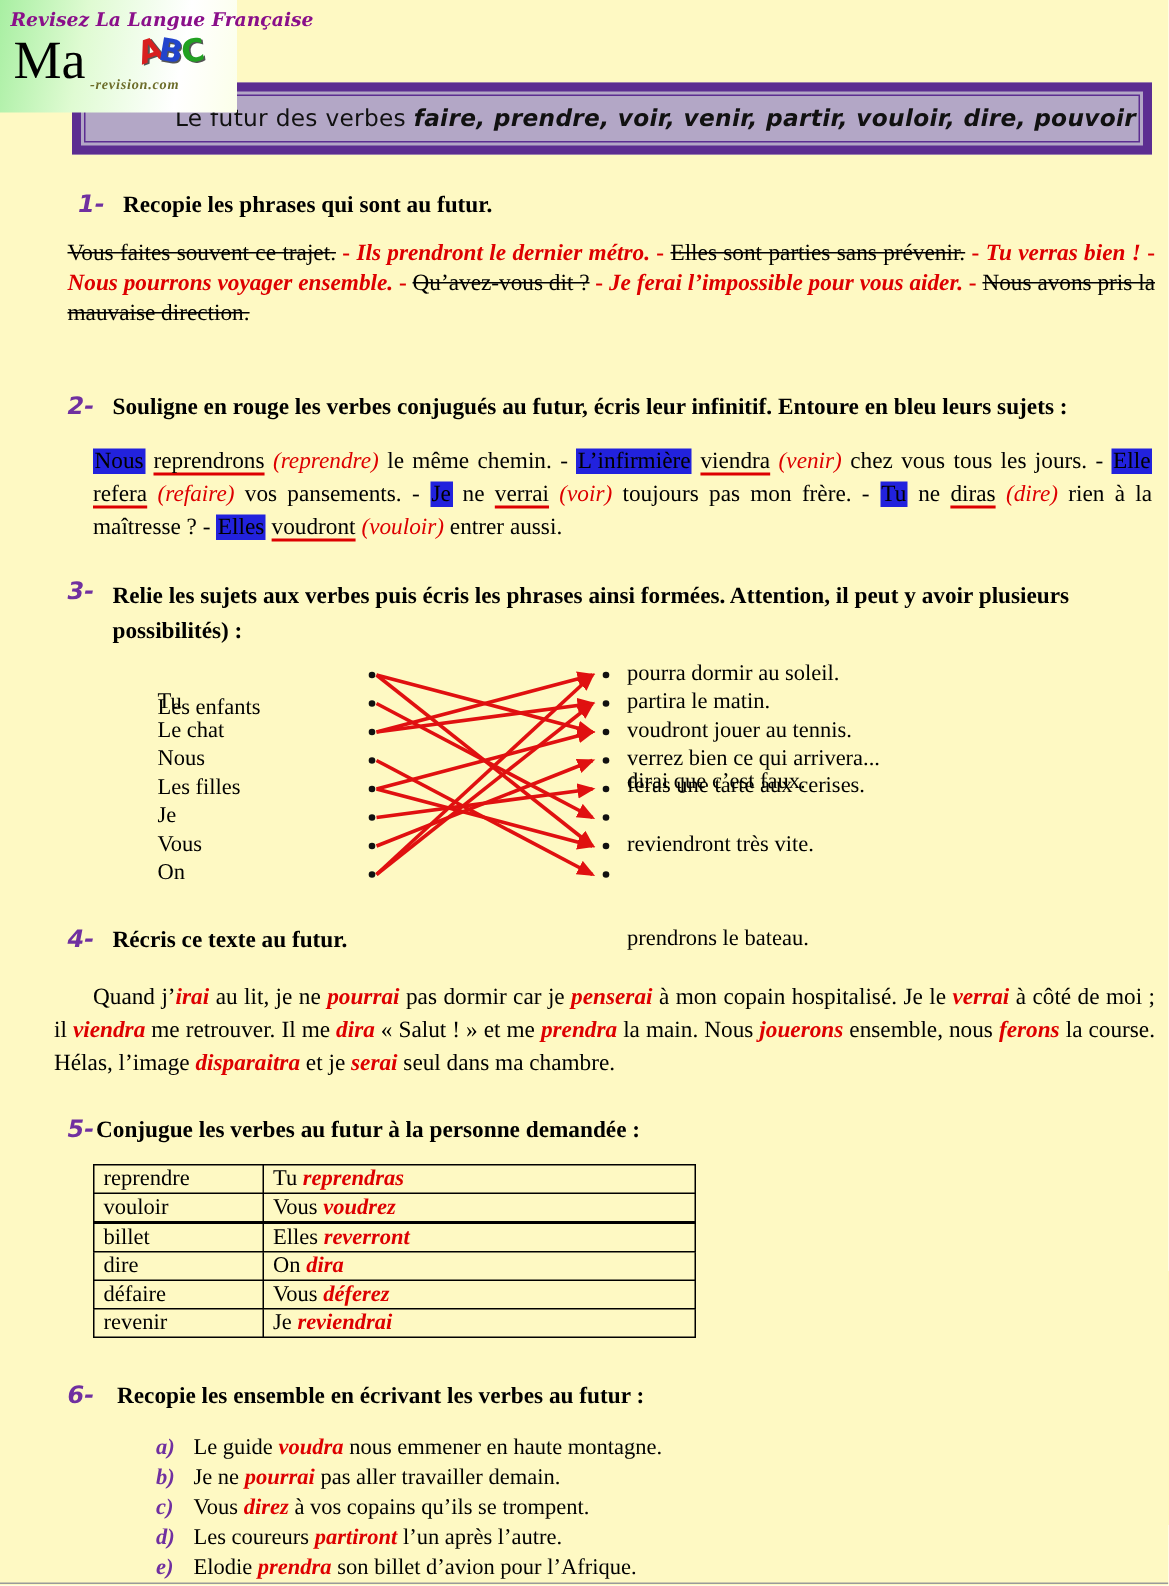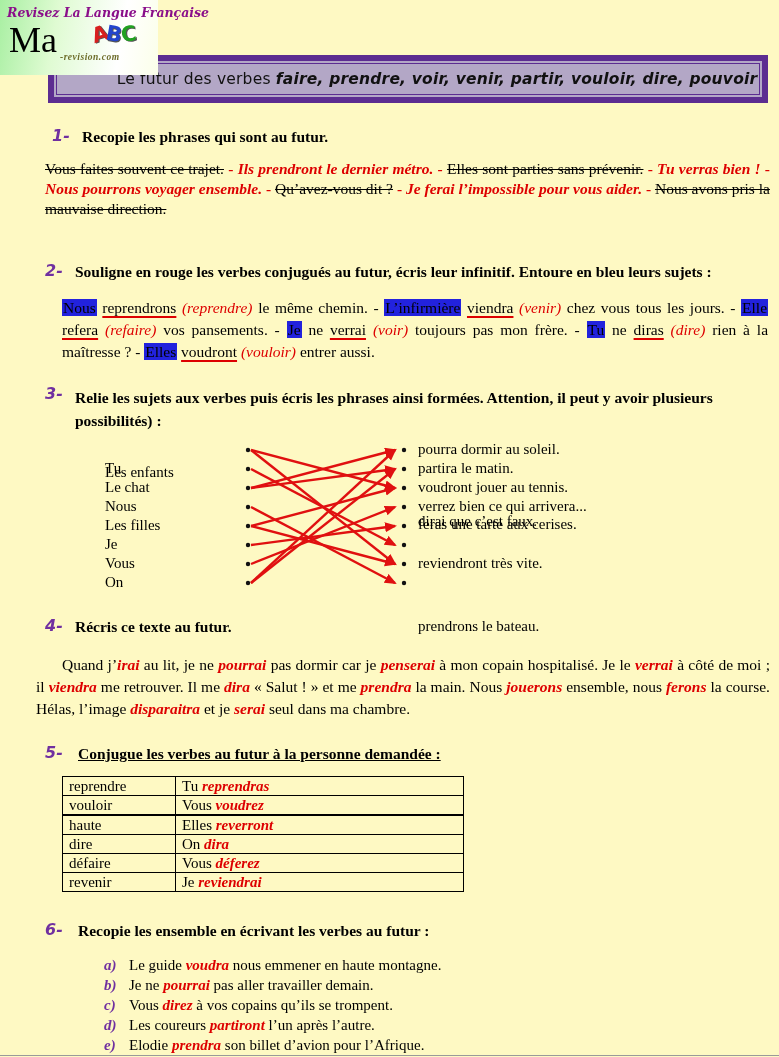--- a/index.html
+++ b/index.html
@@ -147,33 +147,33 @@
         <circle cx="248" cy="583" r="2.2" fill="#111"></circle>
         <circle cx="404" cy="583" r="2.2" fill="#111"></circle>
       </svg>
     </div>
 
   <div class="ex-num" style="left:45px;top:616px;">4-</div>
   <div class="ex-title" style="left:75px;top:618px;">Récris ce texte au futur.</div>
   <div class="para" style="left:36px;top:654px;width:734px;line-height:22px;text-indent:26px;"><span class="seg-plain">Quand j’</span><span class="seg-answer">irai</span><span class="seg-plain"> au lit, je ne </span><span class="seg-answer">pourrai</span><span class="seg-plain"> pas dormir car je </span><span class="seg-answer">penserai</span><span class="seg-plain"> à mon copain hospitalisé. Je le </span><span class="seg-answer">verrai</span><span class="seg-plain"> à côté de moi ; il </span><span class="seg-answer">viendra</span><span class="seg-plain"> me retrouver. Il me </span><span class="seg-answer">dira</span><span class="seg-plain"> « Salut ! » et me </span><span class="seg-answer">prendra</span><span class="seg-plain"> la main. Nous </span><span class="seg-answer">jouerons</span><span class="seg-plain"> ensemble, nous </span><span class="seg-answer">ferons</span><span class="seg-plain"> la course. Hélas, l’image </span><span class="seg-answer">disparaitra</span><span class="seg-plain"> et je </span><span class="seg-answer">serai</span><span class="seg-plain"> seul dans ma chambre.</span></div>
 
   <div class="ex-num" style="left:45px;top:743px;">5-</div>
-  <div class="ex-title" style="left:78px;top:745px;text-decoration:underline;">Conjugue les verbes au futur à la personne demandée :</div>
+  <div class="ex-title" style="left:64px;top:745px;">Conjugue les verbes au futur à la personne demandée :</div>
   <table class="conj-table">
       <tbody id="conj-body">
         <tr>
           <td class="c1">reprendre</td>
           <td class="c2"><span>Tu </span><span class="conj-answer">reprendras</span></td>
         </tr>
         <tr>
           <td class="c1">vouloir</td>
           <td class="c2"><span>Vous </span><span class="conj-answer">voudrez</span></td>
         </tr>
         <tr class="thick">
-          <td class="c1">haute</td>
+          <td class="c1">billet</td>
           <td class="c2"><span>Elles </span><span class="conj-answer">reverront</span></td>
         </tr>
         <tr>
           <td class="c1">dire</td>
           <td class="c2"><span>On </span><span class="conj-answer">dira</span></td>
         </tr>
         <tr>
           <td class="c1">défaire</td>
           <td class="c2"><span>Vous </span><span class="conj-answer">déferez</span></td>
         </tr>

